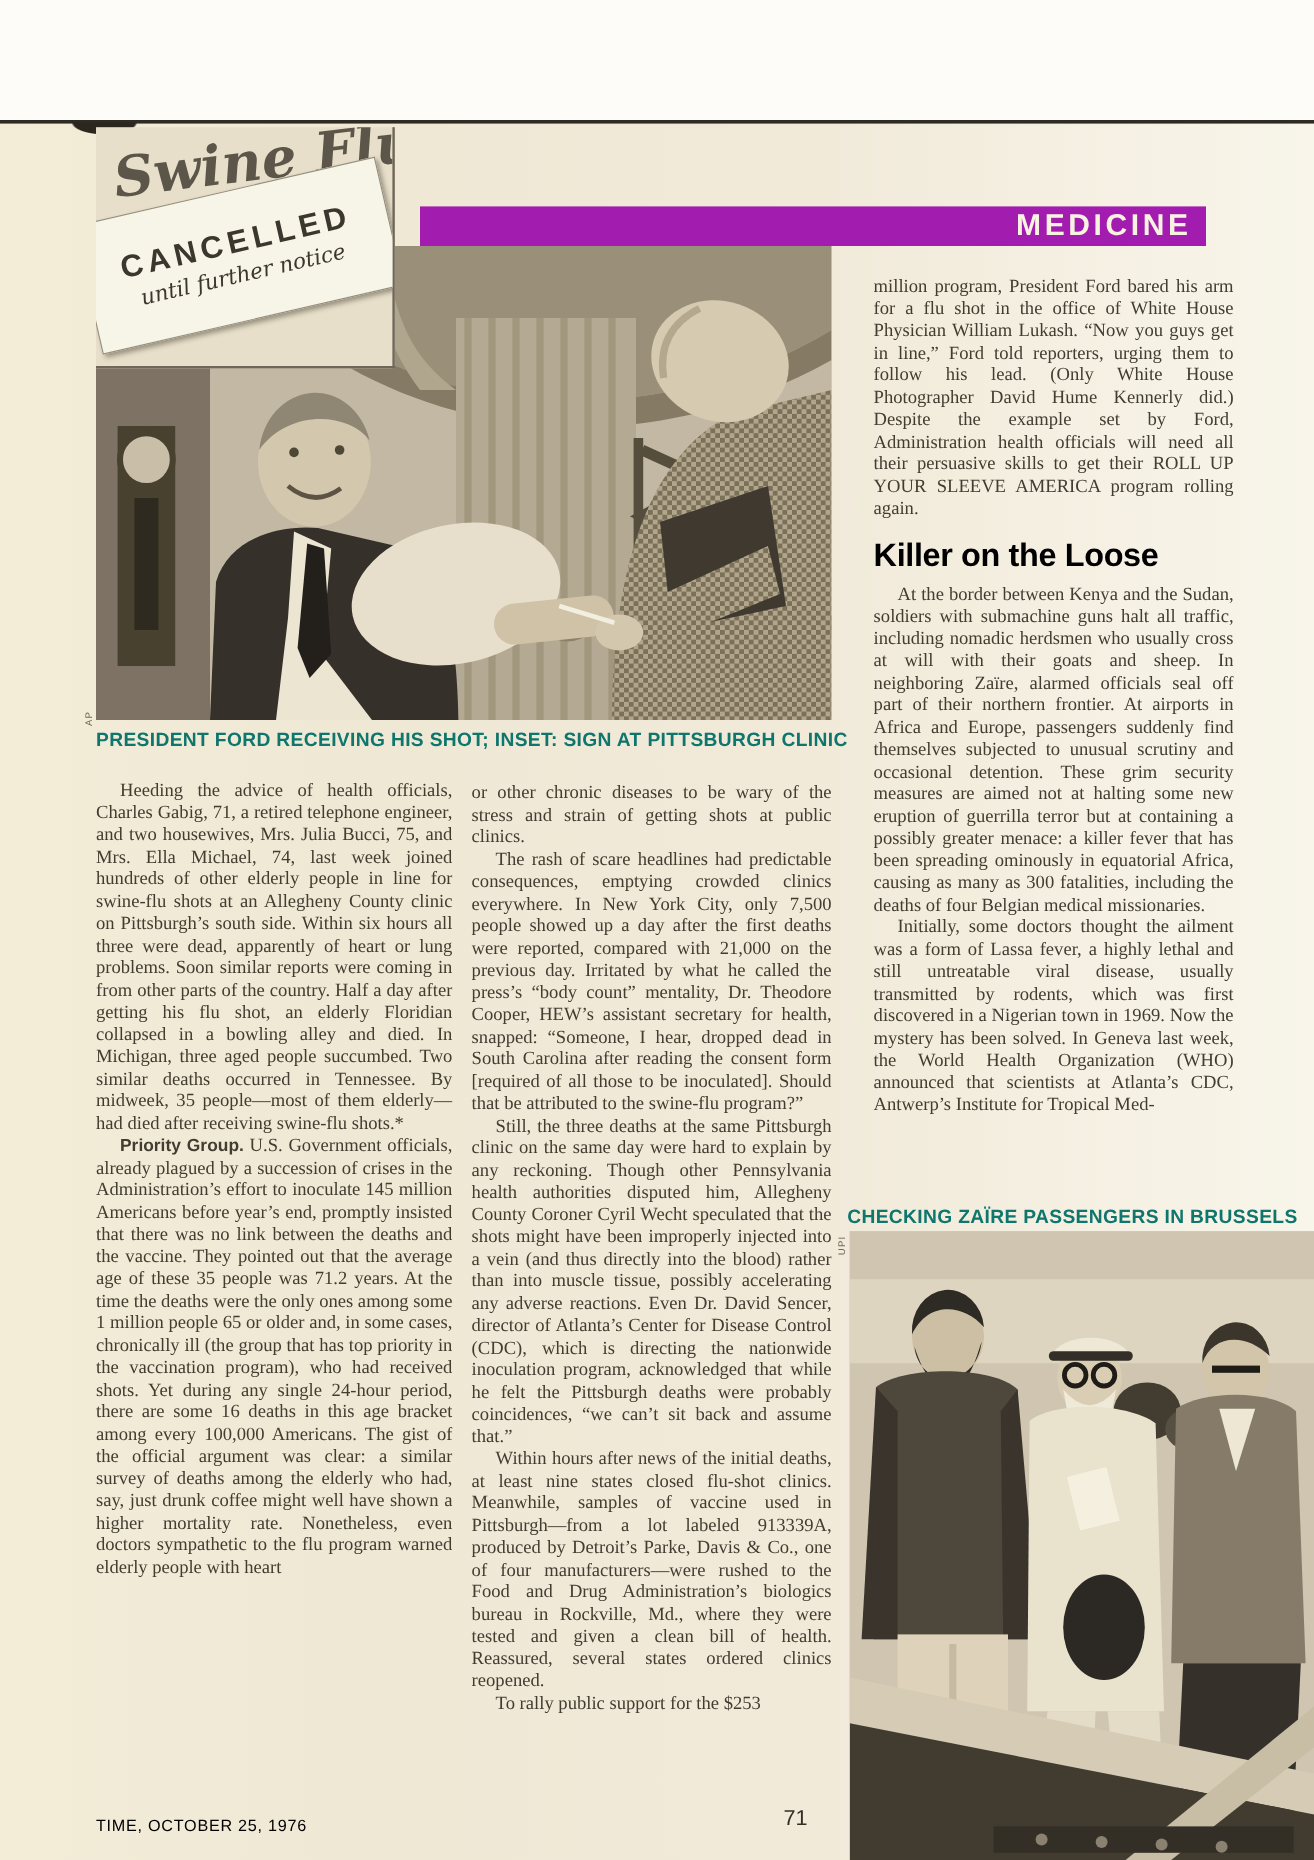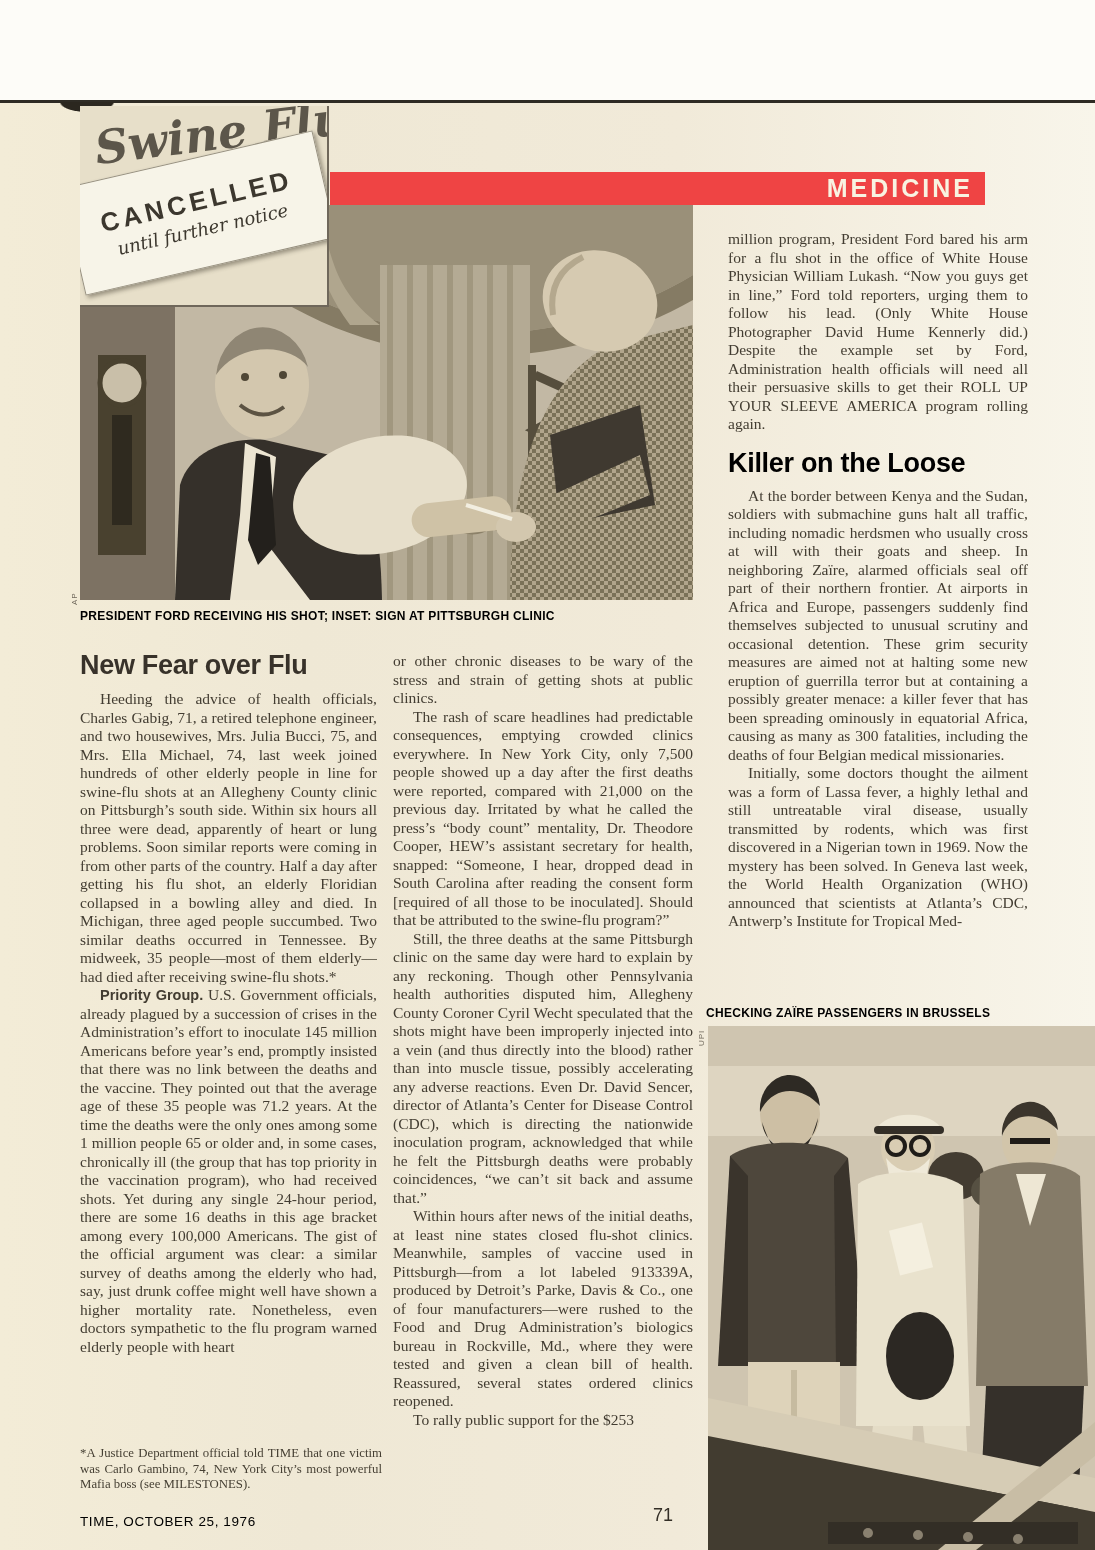--- a/index.html
+++ b/index.html
@@ -11,22 +11,22 @@
   
   .page-edge{position:absolute;left:0;top:100px;width:1095px;height:3px;background:#2e2b24;}
   .page-curl{position:absolute;left:52px;top:102px;width:70px;height:13px;
     background:radial-gradient(ellipse at 50% 0%,#2b271f 0%,#2b271f 52%,rgba(43,39,31,0) 56%);}
   .paper{
     position:absolute;left:0;top:103px;width:1095px;height:1447px;
     background:linear-gradient(90deg,#f3ecd7 0%,#efe8d5 28%,#f1ead9 62%,#f8f5ea 100%);
   }
   
   .banner{
-    position:absolute;left:330px;top:172px;width:655px;height:33px;
-    background:#ef4444;display:flex;align-items:center;justify-content:flex-end;
+    position:absolute;left:350px;top:172px;width:655px;height:33px;
+    background:#a21caf;display:flex;align-items:center;justify-content:flex-end;
     padding-right:12px;box-sizing:border-box;
   }
   .banner span{
     font-family:"Liberation Sans",sans-serif;font-weight:bold;font-size:25px;
     letter-spacing:3px;color:#f8f3e1;
   }
   
   .photo{position:absolute;overflow:hidden;}
   .ford-photo{left:80px;top:205px;width:613px;height:395px;background:#c2b8a4;}
   .brussels-photo{left:708px;top:1026px;width:387px;height:524px;background:#cfc5b0;}
@@ -51,21 +51,21 @@
   .sign .l1{
     font-family:"Liberation Sans",sans-serif;font-weight:bold;font-size:26px;
     letter-spacing:4px;color:#3c372e;
   }
   .sign .l2{
     font:italic 18px "DejaVu Serif",serif;color:#3c372e;margin-top:2px;
   }
   
   .caption{
     position:absolute;font-family:"Liberation Sans",sans-serif;font-weight:bold;
-    font-size:12px;letter-spacing:.3px;color:#000000;white-space:nowrap;
+    font-size:16px;letter-spacing:.3px;color:#0f766e;white-space:nowrap;
   }
   .ford-caption{left:80px;top:609px;width:613px;}
   .brussels-caption{left:706px;top:1006px;width:389px;}
   .credit{
     position:absolute;font-family:"Liberation Sans",sans-serif;font-size:8px;
     color:#70695c;transform:rotate(-90deg);transform-origin:left top;letter-spacing:1px;
   }
   .ap-credit{left:70px;top:605px;}
   .upi-credit{left:697px;top:1046px;}
   
@@ -179,25 +179,23 @@
   </div>
 
   <div class="banner">
     <span>MEDICINE</span>
   </div>
 
   <div class="credit ap-credit">AP</div>
   <div class="caption ford-caption">PRESIDENT FORD RECEIVING HIS SHOT; INSET: SIGN AT PITTSBURGH CLINIC</div>
 
   <div class="col col1">
-    <h1 class="headline">New Fear over Flu</h1>
     <p>Heeding the advice of health officials, Charles Gabig, 71, a retired telephone engineer, and two housewives, Mrs. Julia Bucci, 75, and Mrs. Ella Michael, 74, last week joined hundreds of other elderly people in line for swine-flu shots at an Allegheny County clinic on Pittsburgh’s south side. Within six hours all three were dead, apparently of heart or lung problems. Soon similar reports were coming in from other parts of the country. Half a day after getting his flu shot, an elderly Floridian collapsed in a bowling alley and died. In Michigan, three aged people succumbed. Two similar deaths occurred in Tennessee. By midweek, 35 people—most of them elderly—had died after receiving swine-flu shots.*</p>
     <p><span class="lead-in">Priority Group.</span><span> U.S. Government officials, already plagued by a succession of crises in the Administration’s effort to inoculate 145 million Americans before year’s end, promptly insisted that there was no link between the deaths and the vaccine. They pointed out that the average age of these 35 people was 71.2 years. At the time the deaths were the only ones among some 1 million people 65 or older and, in some cases, chronically ill (the group that has top priority in the vaccination program), who had received shots. Yet during any single 24-hour period, there are some 16 deaths in this age bracket among every 100,000 Americans. The gist of the official argument was clear: a similar survey of deaths among the elderly who had, say, just drunk coffee might well have shown a higher mortality rate. Nonetheless, even doctors sympathetic to the flu program warned elderly people with heart</span></p>
   </div>
-  <div class="footnote">*A Justice Department official told TIME that one victim was Carlo Gambino, 74, New York City’s most powerful Mafia boss (see MILESTONES).</div>
 
   <div class="col col2">
     <p class="noindent">or other chronic diseases to be wary of the stress and strain of getting shots at public clinics.</p>
     <p>The rash of scare headlines had predictable consequences, emptying crowded clinics everywhere. In New York City, only 7,500 people showed up a day after the first deaths were reported, compared with 21,000 on the previous day. Irritated by what he called the press’s “body count” mentality, Dr. Theodore Cooper, HEW’s assistant secretary for health, snapped: “Someone, I hear, dropped dead in South Carolina after reading the consent form [required of all those to be inoculated]. Should that be attributed to the swine-flu program?”</p>
     <p>Still, the three deaths at the same Pittsburgh clinic on the same day were hard to explain by any reckoning. Though other Pennsylvania health authorities disputed him, Allegheny County Coroner Cyril Wecht speculated that the shots might have been improperly injected into a vein (and thus directly into the blood) rather than into muscle tissue, possibly accelerating any adverse reactions. Even Dr. David Sencer, director of Atlanta’s Center for Disease Control (CDC), which is directing the nationwide inoculation program, acknowledged that while he felt the Pittsburgh deaths were probably coincidences, “we can’t sit back and assume that.”</p>
     <p>Within hours after news of the initial deaths, at least nine states closed flu-shot clinics. Meanwhile, samples of vaccine used in Pittsburgh—from a lot labeled 913339A, produced by Detroit’s Parke, Davis &amp; Co., one of four manufacturers—were rushed to the Food and Drug Administration’s biologics bureau in Rockville, Md., where they were tested and given a clean bill of health. Reassured, several states ordered clinics reopened.</p>
     <p>To rally public support for the $253</p>
   </div>
 
   <div class="col col3">

